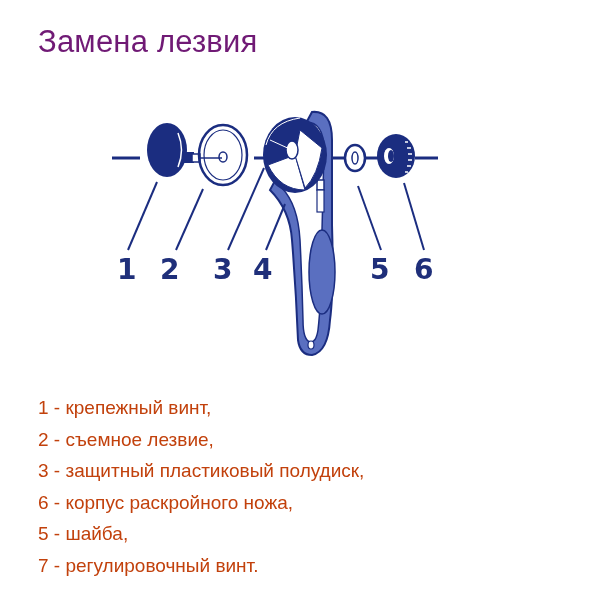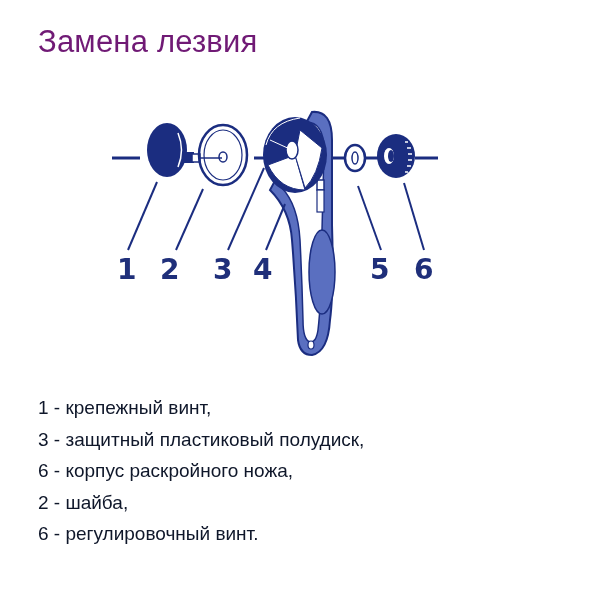--- a/index.html
+++ b/index.html
@@ -13,21 +13,21 @@
       font-size: 31px; font-weight: 400; color: #701a75; letter-spacing: 0.2px;
       font-family: "Liberation Sans", "DejaVu Sans", sans-serif;
     }
     .diagram { position: absolute; left: 0; top: 0; width: 600px; height: 380px; }
     .num-label {
       position: absolute; top: 253px; font-size: 28px; font-weight: 700; color: #1f2f7a;
       font-family: "DejaVu Sans", sans-serif;
     }
     .legend { position: absolute; left: 38px; top: 392px; }
     .legend-item {
-      font-size: 19px; line-height: 31.5px; color: #0f172a; white-space: nowrap;
+      font-size: 19px; line-height: 31.5px; color: #c2410c; white-space: nowrap;
       font-family: "Liberation Sans", "DejaVu Sans", sans-serif;
     }
   </style>
 </head>
 <body>
 
 <div class="title">Замена лезвия</div>
 
 <svg class="diagram" viewBox="0 0 600 380" xmlns="http://www.w3.org/2000/svg">
 
@@ -102,17 +102,18 @@
 
 <div class="num-label" style="left:117px">1</div>
 <div class="num-label" style="left:160px">2</div>
 <div class="num-label" style="left:213px">3</div>
 <div class="num-label" style="left:253px">4</div>
 <div class="num-label" style="left:370px">5</div>
 <div class="num-label" style="left:414px">6</div>
 
 <div class="legend">
   <div class="legend-item">1 - крепежный винт,</div>
+  <div class="legend-item">2 - съемное лезвие,</div>
   <div class="legend-item">3 - защитный пластиковый полудиск,</div>
   <div class="legend-item">6 - корпус раскройного ножа,</div>
-  <div class="legend-item">2 - шайба,</div>
-  <div class="legend-item">6 - регулировочный винт.</div>
+  <div class="legend-item">5 - шайба,</div>
+  <div class="legend-item">7 - регулировочный винт.</div>
 </div>
 
 </body></html>

